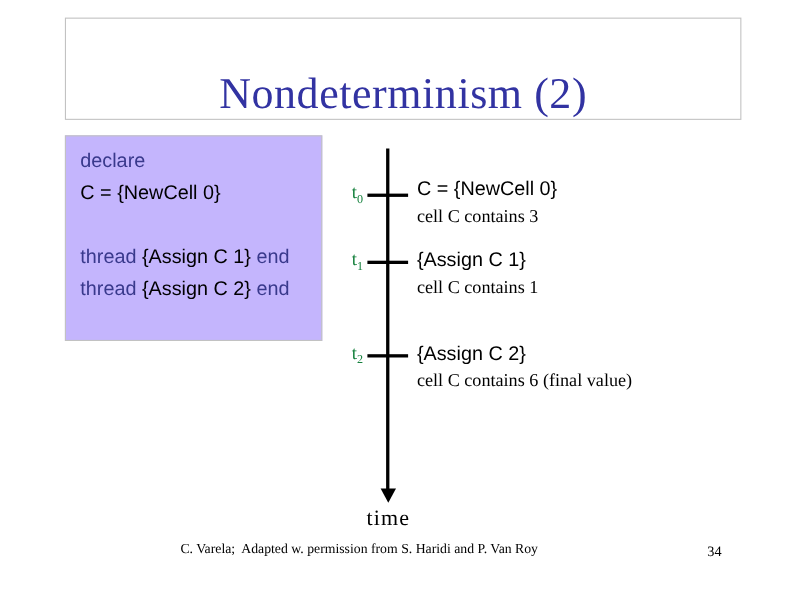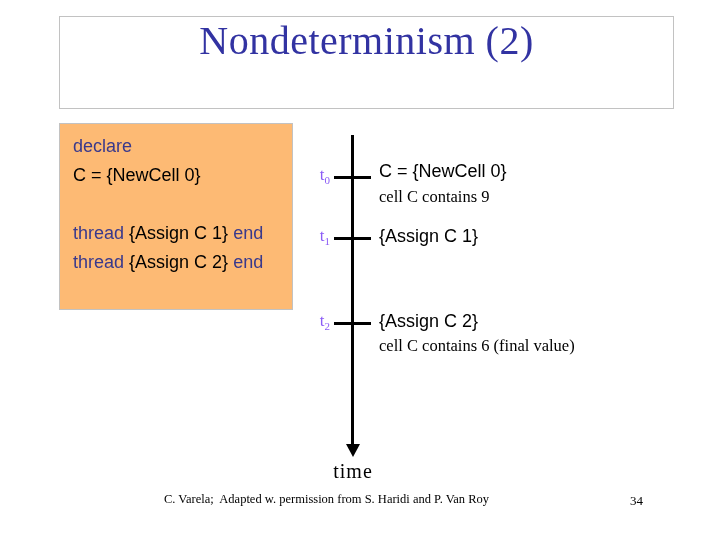--- a/index.html
+++ b/index.html
@@ -19,40 +19,40 @@
   
   .title-box {
     position: absolute;
     left: 59px;
     top: 16px;
     width: 613px;
     height: 91px;
     border: 1px solid #c2c2c2;
     background: #ffffff;
     display: flex;
-    align-items: flex-start;
+    align-items: flex-end;
     justify-content: center;
   }
   .title-text {
     font-family: "Liberation Serif", serif;
     font-size: 40px;
     color: #3233a2;
     letter-spacing: 0.5px;
     white-space: nowrap;
   }
 
   
   .code-box {
     position: absolute;
     left: 59px;
     top: 123px;
     width: 234px;
     height: 187px;
     border: 1px solid #c2c2c2;
-    background: #fdba74;
+    background: #c4b5fd;
     box-sizing: border-box;
     padding: 8px 0 0 13px;
   }
   .code-line {
     font-family: "Liberation Sans", sans-serif;
     font-size: 18px;
     line-height: 29px;
     color: #000000;
     white-space: nowrap;
   }
@@ -93,21 +93,21 @@
   .tick.t1 { top: 237px; }
   .tick.t2 { top: 322px; }
 
   .t-label {
     position: absolute;
     left: 303px;
     width: 27px;
     text-align: right;
     font-family: "Liberation Serif", serif;
     font-size: 17px;
-    color: #8b5cf6;
+    color: #15803d;
   }
   .t-label sub {
     font-size: 11px;
     line-height: 0;
   }
   .t-label.t0 { top: 165px; }
   .t-label.t1 { top: 226px; }
   .t-label.t2 { top: 311px; }
 
   .event-action {
@@ -155,21 +155,21 @@
     font-size: 12.5px;
     color: #000000;
     white-space: pre;
     margin-left: 14px;
   }
   .page-number {
     position: absolute;
     left: 630px;
     top: 493px;
     width: 26px;
-    text-align: left;
+    text-align: right;
     font-family: "Liberation Serif", serif;
     font-size: 13px;
     color: #000000;
   }
 </style>
 </head>
 <body>
 
 <div class="slide">
 
@@ -184,25 +184,26 @@
     <div class="code-line"><span class="kw">thread</span><span> {Assign C 1} </span><span class="kw">end</span></div>
     <div class="code-line"><span class="kw">thread</span><span> {Assign C 2} </span><span class="kw">end</span></div>
   </div>
 
   <div class="time-axis-line"></div>
   <div class="time-axis-arrowhead"></div>
 
   <div class="tick t0"></div>
   <div class="t-label t0"><span>t</span><sub>0</sub></div>
   <div class="event-action t0">C = {NewCell 0}</div>
-  <div class="event-desc t0">cell C contains 9</div>
+  <div class="event-desc t0">cell C contains 3</div>
 
   <div class="tick t1"></div>
   <div class="t-label t1"><span>t</span><sub>1</sub></div>
   <div class="event-action t1">{Assign C 1}</div>
+  <div class="event-desc t1">cell C contains 1</div>
 
   <div class="tick t2"></div>
   <div class="t-label t2"><span>t</span><sub>2</sub></div>
   <div class="event-action t2">{Assign C 2}</div>
   <div class="event-desc t2">cell C contains 6 (final value)</div>
 
   <div class="time-axis-label">time</div>
 
   <div class="footer-credit">C. Varela;  Adapted w. permission from S. Haridi and P. Van Roy</div>
   <div class="page-number">34</div>

